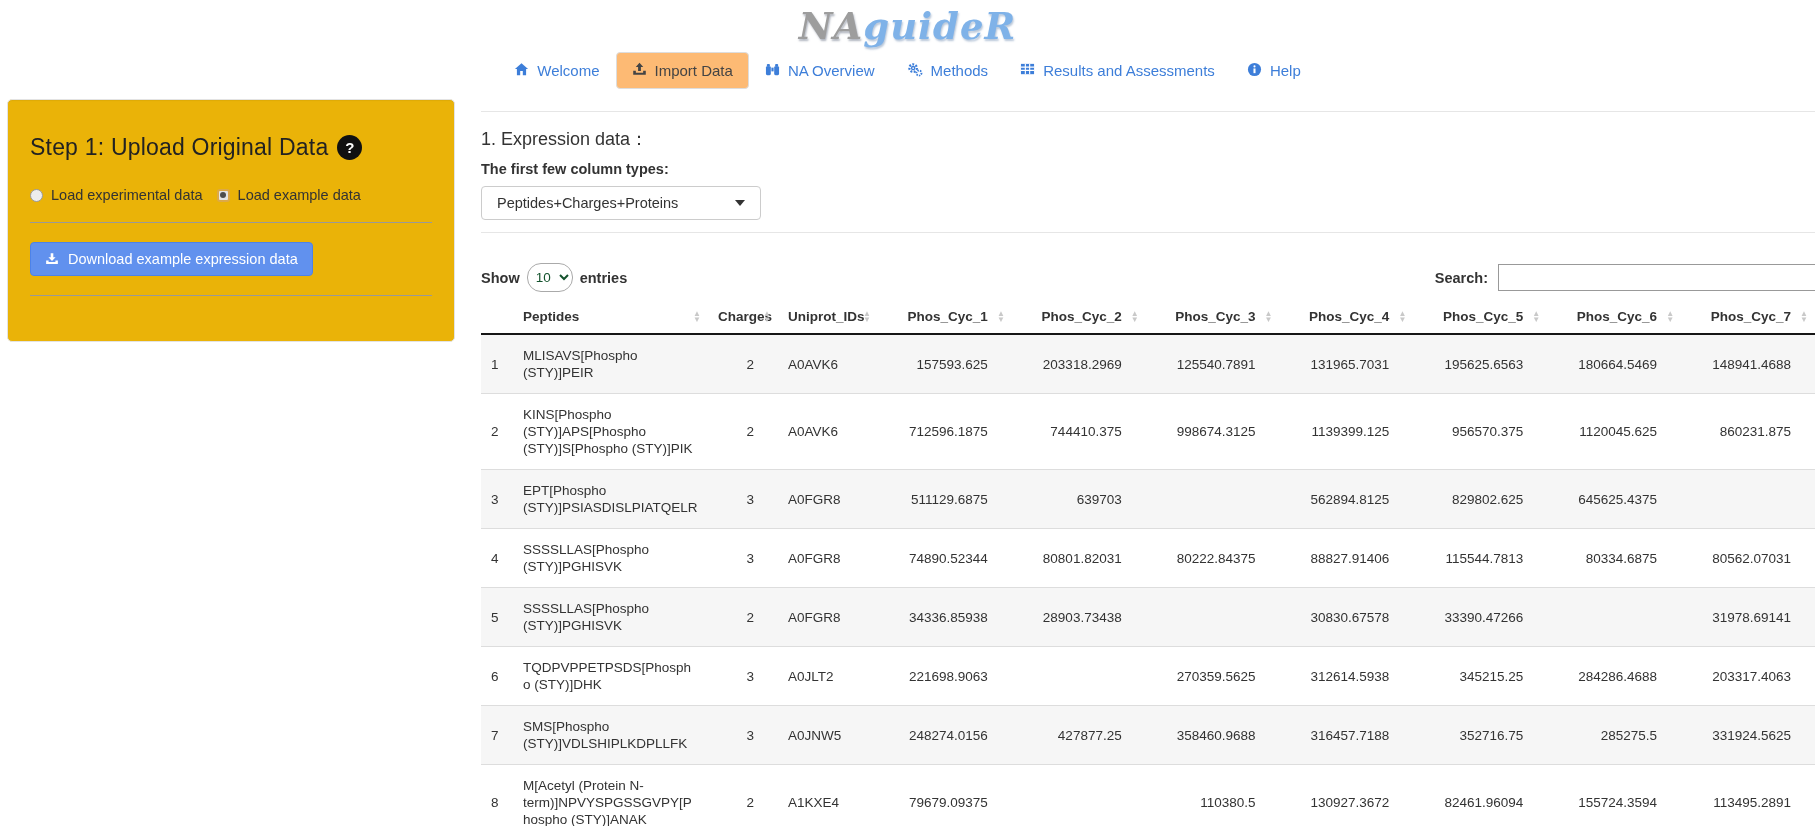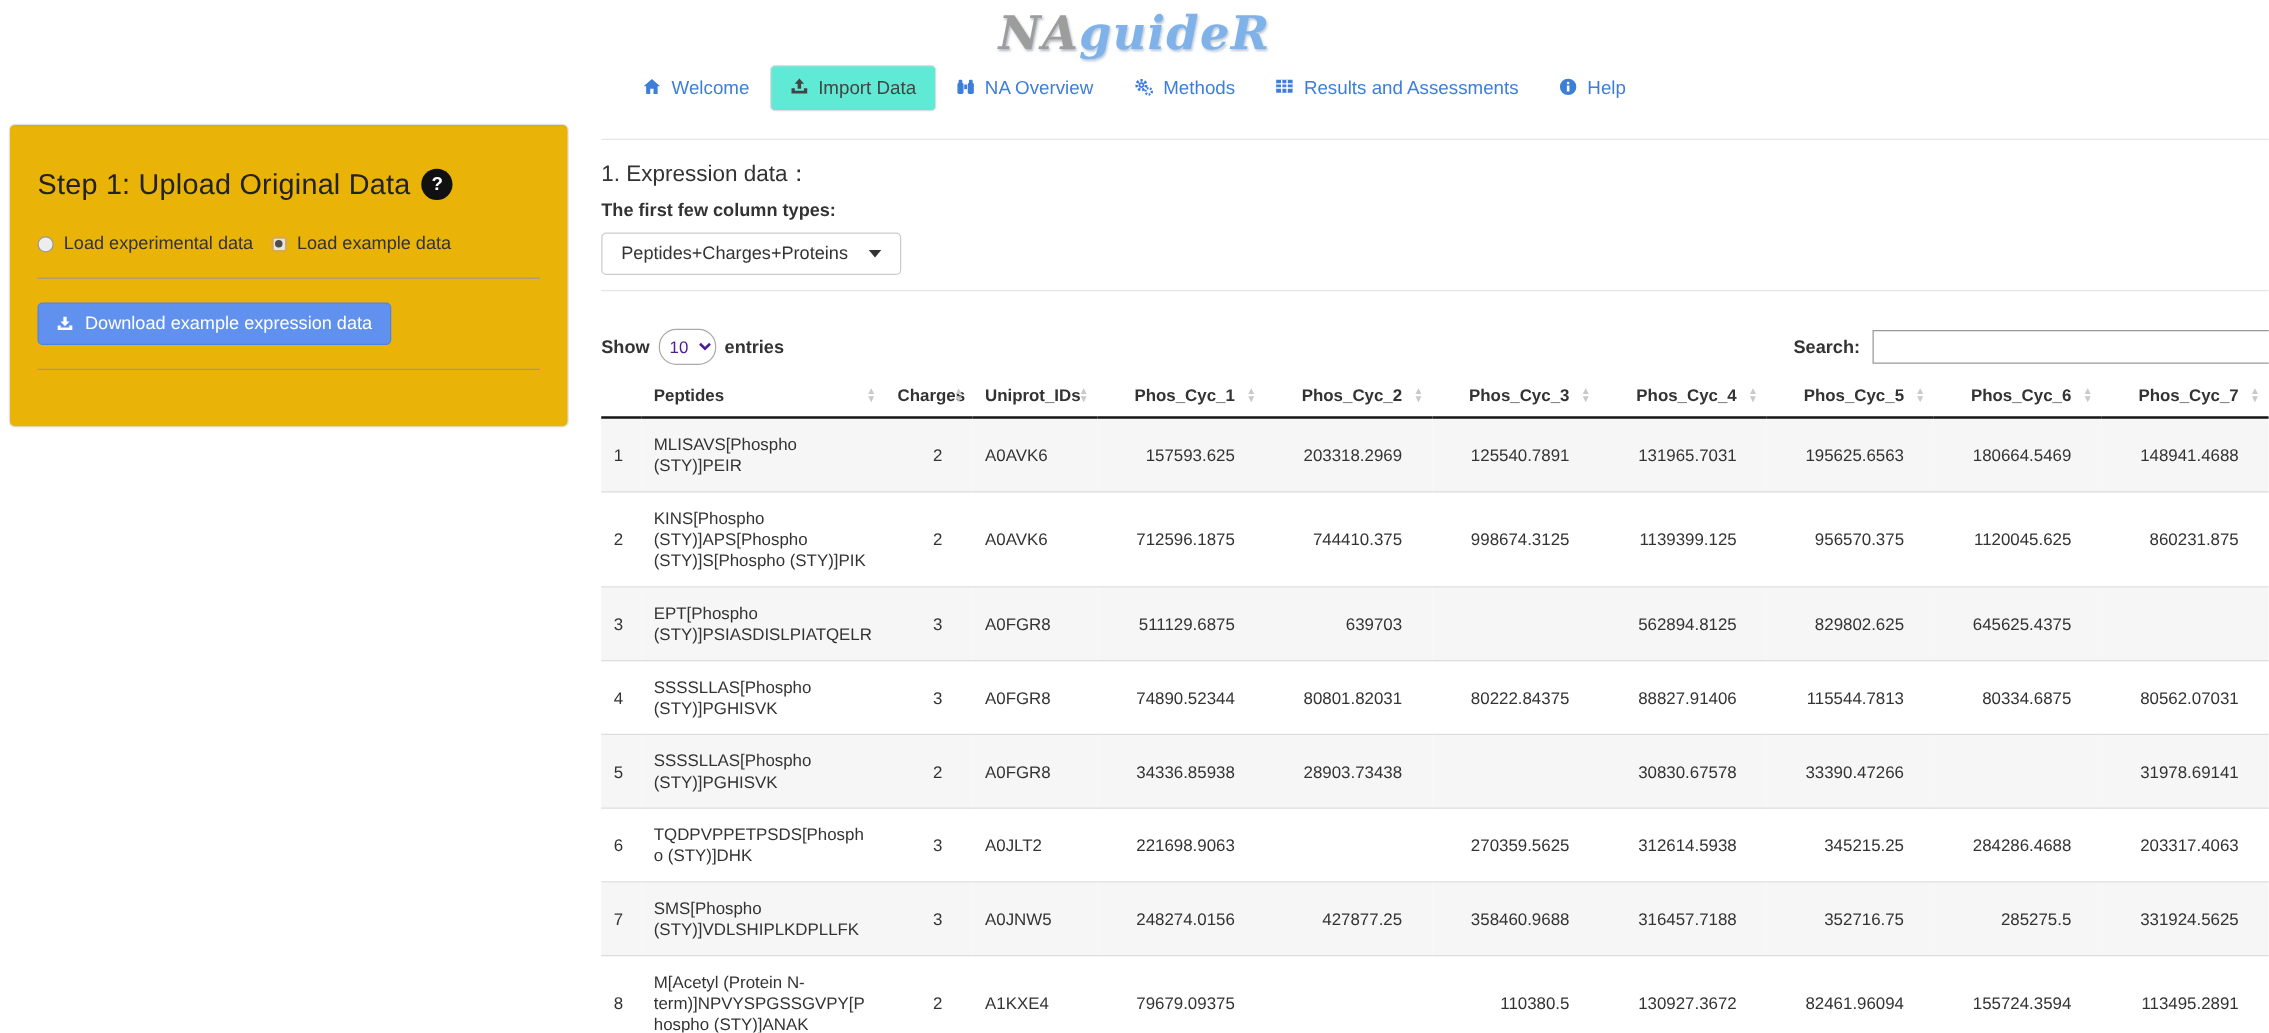--- a/index.html
+++ b/index.html
@@ -17,21 +17,21 @@
   
   .logo-wrap{text-align:center;padding-top:4px;height:50px;}
   .logo{font-family:"DejaVu Serif", serif;font-style:italic;font-weight:bold;
         font-size:37px;letter-spacing:1px;line-height:44px;}
   .logo-na{color:#9d9d9d;text-shadow:1px 2px 2px rgba(100,110,130,.5);}
   .logo-rest{color:#7fb2e8;text-shadow:1px 2px 2px rgba(100,130,170,.45);}
   
   nav{display:flex;justify-content:center;align-items:center;height:40px;}
   .tab{display:flex;align-items:flex-start;gap:8px;padding:9px 15px;color:var(--accent);
        font-size:15px;cursor:pointer;border:1px solid transparent;border-radius:4px;}
-  .tab.active{color:#444;border-color:#ddd;background:#5eead4;}
+  .tab.active{color:#444;border-color:#ddd;background:#fdba74;}
   .tab .icon{display:inline-flex;}
   .tab .icon svg{display:block;}
   
   .content-row{display:flex;align-items:flex-start;margin-top:9px;}
   
   aside.well{width:448px;min-width:448px;margin-left:7px;background:#eab308;
     border:1px solid #e3e3e3;border-radius:5px;padding:20px 22px 26px;
     box-shadow:inset 0 1px 1px rgba(0,0,0,.05);}
   .well h2{font-size:23px;font-weight:400;margin:14px 0 26px;color:#222;
     display:flex;align-items:center;gap:9px;letter-spacing:.2px;}
@@ -48,31 +48,31 @@
     height:6px;border-radius:50%;background:#4d4d4d;}
   hr.side{border:none;border-top:1px solid #999;margin:19px 0;}
   .btn-dl{display:inline-flex;align-items:center;gap:9px;background:var(--btn);
     border:1px solid var(--btn-border);color:#fff;font-size:14.5px;padding:8px 14px;
     border-radius:4px;cursor:pointer;font-family:inherit;}
   
   main{flex:1;min-width:0;padding-left:26px;}
   main hr{border:none;border-top:1px solid #e6e6e6;margin:12px 0;}
   .heading{font-size:18px;font-weight:400;margin:15px 0 10px;color:#333;}
   .lbl{font-weight:700;font-size:14.5px;margin:0 0 9px;display:block;}
-  .selectize{width:240px;height:34px;border:1px solid #ccc;border-radius:4px;
+  .selectize{width:280px;height:34px;border:1px solid #ccc;border-radius:4px;
     display:flex;align-items:center;justify-content:space-between;padding:0 15px;
     font-size:14.5px;color:#333;cursor:pointer;background:#fff;}
   .caret{width:0;height:0;border-left:5px solid transparent;
     border-right:5px solid transparent;border-top:6px solid #333;}
   
   .dt-controls{display:flex;justify-content:space-between;align-items:center;
     margin:30px 0 8px;font-size:14.5px;font-weight:700;color:#333;}
   .dt-length{display:flex;align-items:center;}
   .dt-length select{margin:0 7px;height:29px;border:1px solid #aaa;border-radius:14px;
-    font-size:13.5px;padding:2px 4px;font-family:inherit;background:#fff;color:#4c1d95;}
+    font-size:13.5px;padding:2px 4px;font-family:inherit;background:#fff;color:#14532d;}
   .dt-search{display:flex;align-items:center;margin-right:-28px;}
   .dt-search input{margin-left:10px;width:345px;height:27px;border:1px solid #999;
     font-size:14px;padding:1px 7px;font-family:inherit;}
   
   table.dt{width:100%;border-collapse:collapse;table-layout:fixed;font-size:13.5px;}
   table.dt th{font-weight:700;color:#333;padding:9px 24px 9px 10px;text-align:left;
     border-bottom:2px solid #161616;position:relative;cursor:pointer;}
   table.dt th .sorts{position:absolute;right:7px;top:50%;transform:translateY(-50%);
     display:flex;flex-direction:column;font-size:8px;line-height:6.5px;color:#c9c9c9;}
   table.dt td{padding:12px 24px 12px 10px;border-top:1px solid #ddd;

